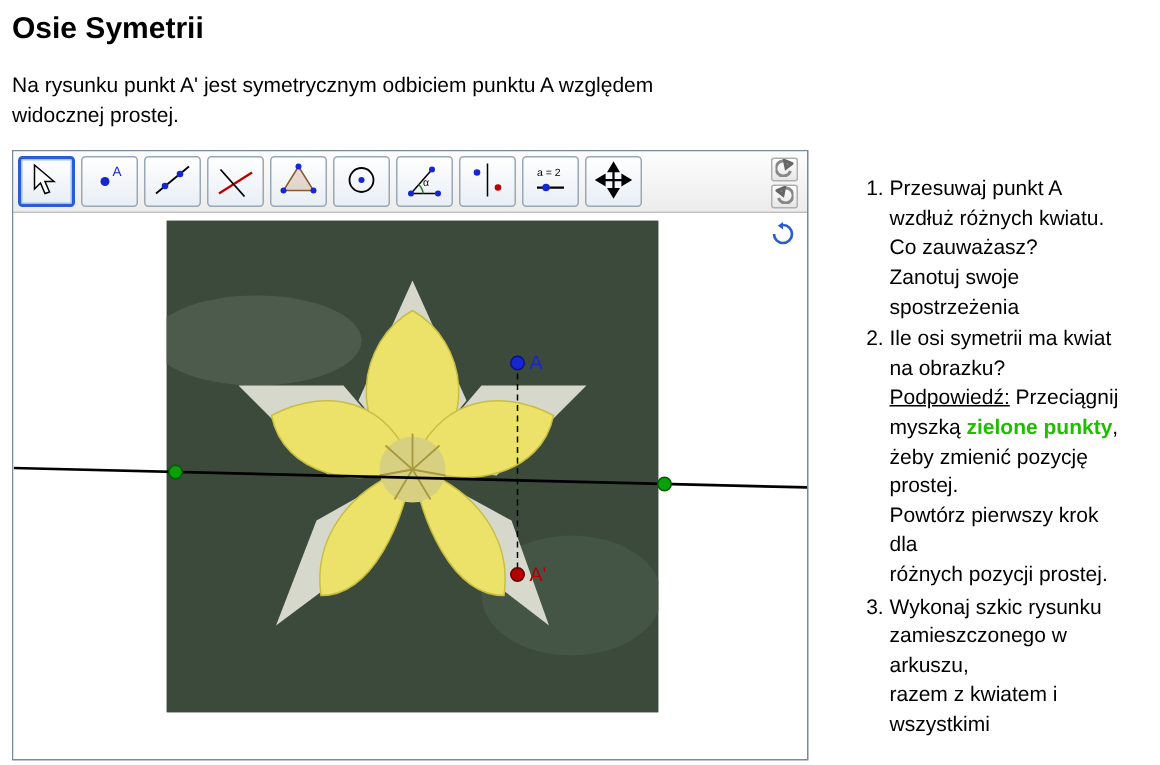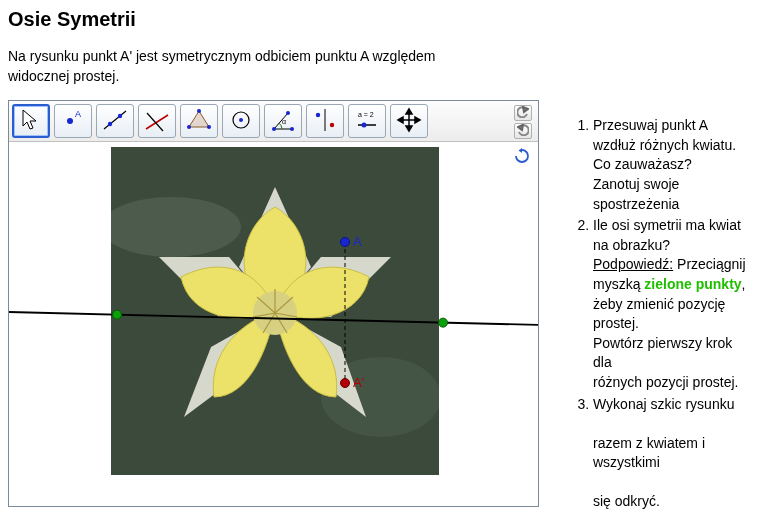--- a/index.html
+++ b/index.html
@@ -318,20 +318,20 @@
         <span>Ile osi symetrii ma kwiat</span><br>
         <span>na obrazku?</span><br>
         <span class="underline">Podpowiedź:</span><span> Przeciągnij</span><br>
         <span>myszką </span><span class="green">zielone punkty</span><span>,</span><br>
         <span>żeby zmienić pozycję prostej.</span><br>
         <span>Powtórz pierwszy krok dla</span><br>
         <span>różnych pozycji prostej.</span>
       </li>
       <li>
         <span>Wykonaj szkic rysunku</span><br>
-        <br>
+        <span>zamieszczonego w arkuszu,</span><br>
         <span>razem z kwiatem i wszystkimi</span><br>
         <br>
         <span>się odkryć.</span>
       </li>
     </ol>
   </div>
 </div>
 
 </body></html>

